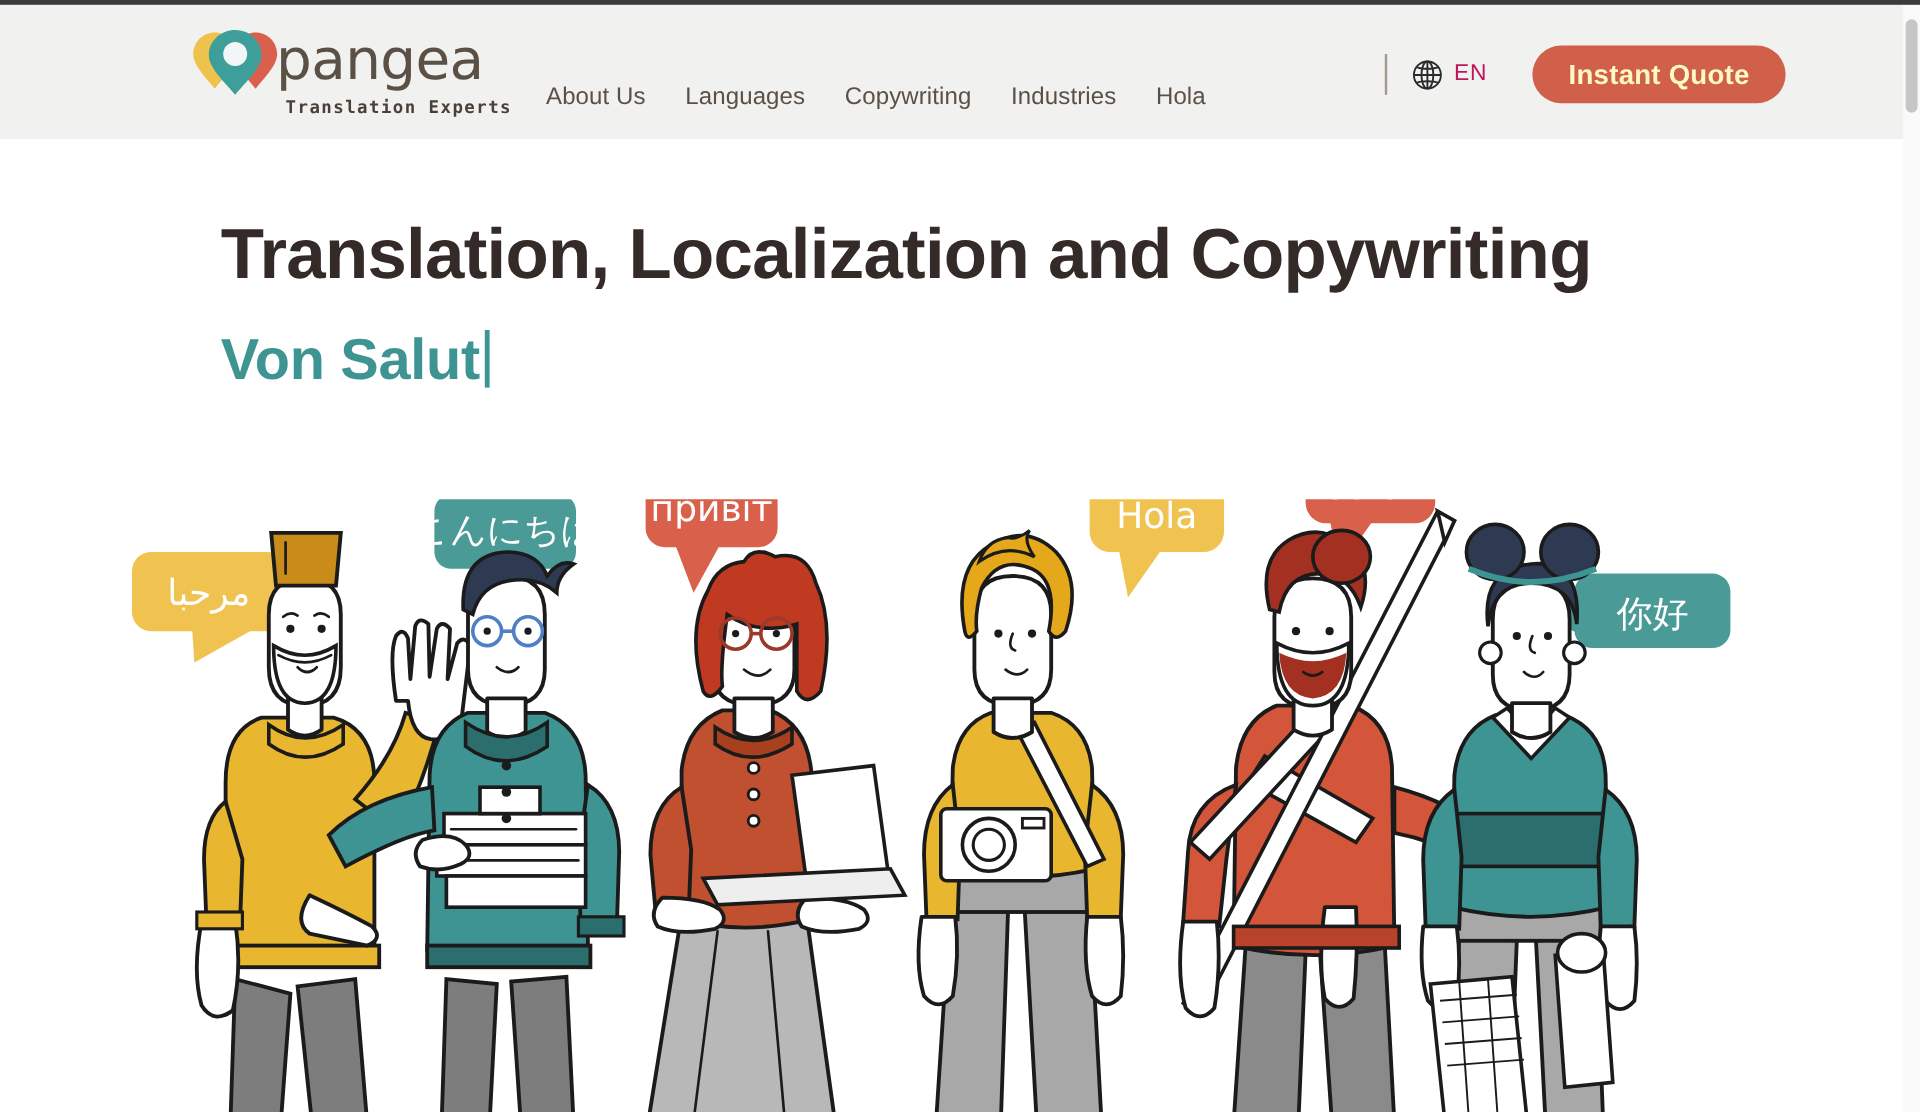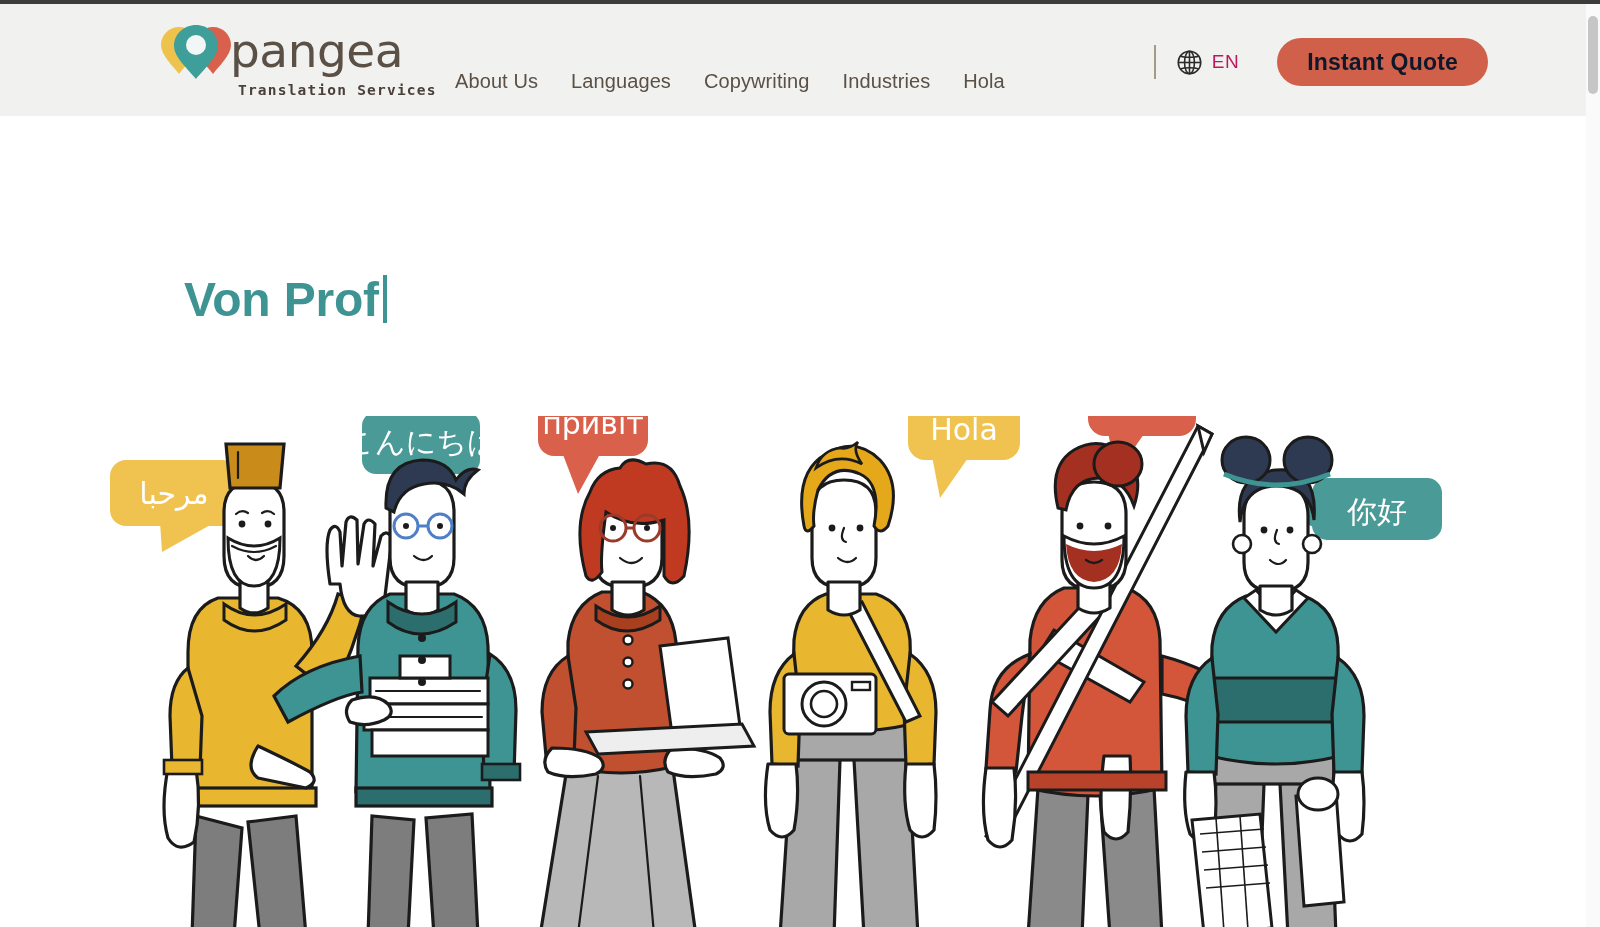--- a/index.html
+++ b/index.html
@@ -118,21 +118,21 @@
   }
   .lang-code {
     font-family: "Liberation Sans", sans-serif;
     font-size: 19px;
     color: #be185d;
     font-weight: 400;
     letter-spacing: 0.5px;
   }
   .cta-button {
     background: #d0604a;
-    color: #0f172a;
+    color: #fef9c3;
     border: none;
     border-radius: 30px;
     height: 48px;
     padding: 0 30px;
     font-family: "Liberation Sans", sans-serif;
     font-size: 23px;
     font-weight: 700;
     cursor: pointer;
     letter-spacing: 0.2px;
     white-space: nowrap;
@@ -224,21 +224,21 @@
     <svg class="brand-mark" viewBox="0 0 72 58">
 
       <path d="M19 3 C9 3 1 11 1 21 C1 31 13 42 19 50 C25 42 37 31 37 21 C37 11 29 3 19 3 Z" fill="#eec34d"></path>
 
       <path d="M53 3 C43 3 35 11 35 21 C35 31 47 42 53 50 C59 42 71 31 71 21 C71 11 63 3 53 3 Z" fill="#d8604c"></path>
 
       <path d="M36 1 C24 1 14 10 14 22 C14 33 28 45 36 55 C44 45 58 33 58 22 C58 10 48 1 36 1 Z" fill="#3d9e9a"></path>
       <circle cx="36" cy="21" r="10" fill="#f2f6f6"></circle>
     </svg>
     <span class="brand-word">pangea</span>
-    <span class="brand-sub">Translation Services</span>
+    <span class="brand-sub">Translation Experts</span>
   </a>
 
   <nav class="main-nav">
     <a class="nav-link">About Us</a>
     <a class="nav-link">Languages</a>
     <a class="nav-link">Copywriting</a>
     <a class="nav-link">Industries</a>
     <a class="nav-link">Hola</a>
   </nav>
 
@@ -254,23 +254,24 @@
         <line x1="12" y1="2" x2="12" y2="22"></line>
       </svg>
       <span class="lang-code">EN</span>
     </div>
     <button class="cta-button">Instant Quote</button>
   </div>
 </header>
 
 <section class="hero">
 
+  <h1 class="hero-title">Translation, Localization and Copywriting</h1>
 
   <div class="hero-typed">
-    <span>Von Prof</span>
+    <span>Von Salut</span>
     <span class="type-caret"></span>
   </div>
 
   <svg class="hero-illustration" viewBox="0 0 1380 520" preserveAspectRatio="xMidYMin meet">
     <defs>
       <style>
         .ln   { fill:none; stroke:#1b1b1b; stroke-width:3.2; stroke-linecap:round; stroke-linejoin:round; }
         .lnT  { fill:none; stroke:#1b1b1b; stroke-width:2.2; stroke-linecap:round; stroke-linejoin:round; }
         .sk   { fill:#ffffff; stroke:#1b1b1b; stroke-width:3.2; stroke-linejoin:round; }
         .bub  { stroke:none; }

